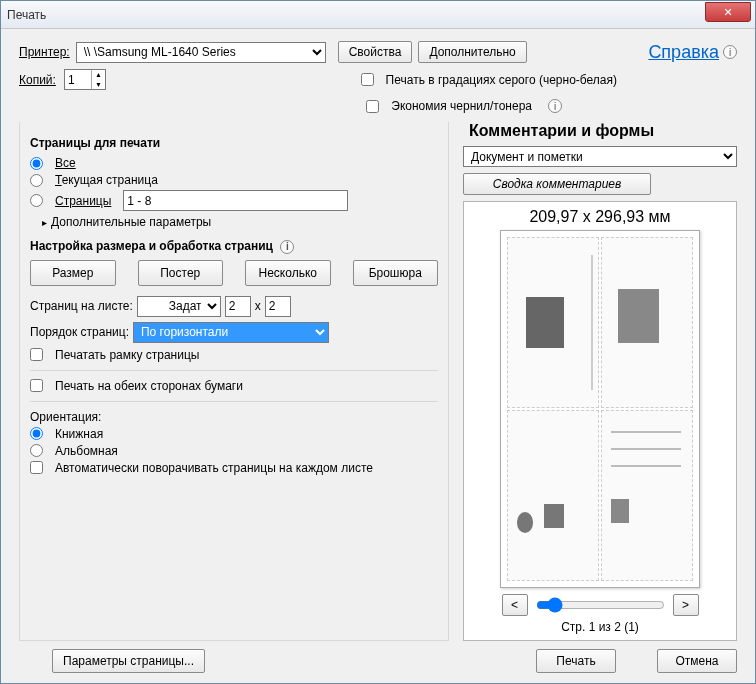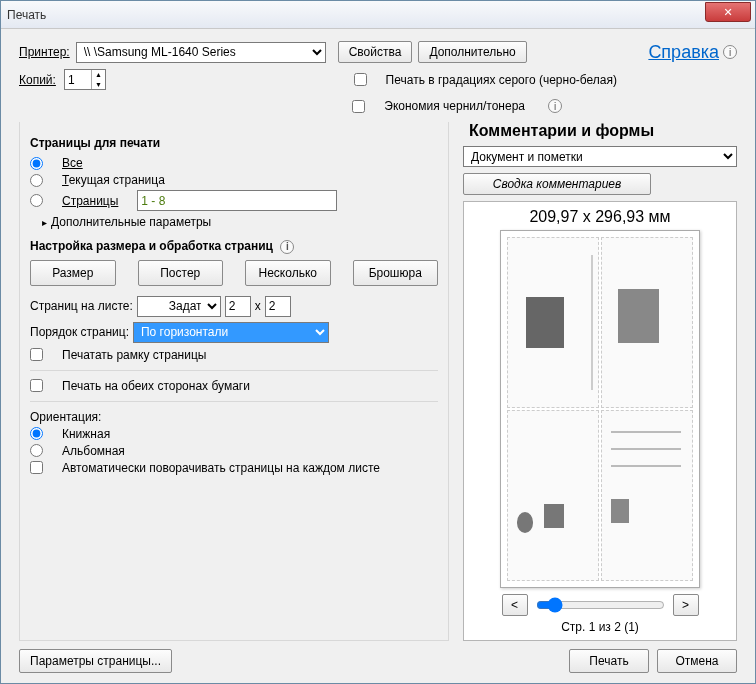--- a/index.html
+++ b/index.html
@@ -18,23 +18,23 @@
   .help-link { color: #0066cc; font-size: 18px; text-decoration: underline; margin-left: auto; }
   .info-icon { display: inline-flex; width: 14px; height: 14px; border: 1px solid #888; border-radius: 50%; font-size: 10px; align-items: center; justify-content: center; color: #555; margin-left: 4px; background: #fafafa; }
   .spinner { display: inline-flex; border: 1px solid #7a7a7a; background: #fff; height: 21px; }
   .spinner input { border: none; width: 26px; height: 19px; font-size: 12px; padding: 0 3px; }
   .spinner .arrows { display: flex; flex-direction: column; border-left: 1px solid #aaa; width: 14px; }
   .spinner .arrows span { flex: 1; font-size: 7px; display: flex; align-items: center; justify-content: center; cursor: pointer; }
   .main-columns { display: flex; gap: 14px; flex: 1; min-height: 0; }
   .left-col { width: 430px; border: 1px solid #d8d8d8; border-top: none; padding: 8px 10px 10px 10px; background: #f0f0f0; }
   .right-col { flex: 1; display: flex; flex-direction: column; }
   .section-head { font-size: 12px; font-weight: bold; margin: 6px 0 6px 0; }
-  .radio-row, .check-row { font-size: 12px; display: flex; align-items: center; margin: 3px 0; gap: 19px; }
+  .radio-row, .check-row { font-size: 12px; display: flex; align-items: center; margin: 3px 0; gap: 12px; }
   input[type=radio], input[type=checkbox] { margin: 0; }
-  .pages-input { width: 200px; background: #f5f5f5; color: #4d7c0f; }
+  .pages-input { width: 225px; background: #f5f5f5; color: #000000; }
   .expander { font-size: 12px; color: #000; padding-left: 12px; margin: 4px 0 10px 0; cursor: pointer; }
   .expander::before { content: "▸"; font-size: 10px; margin-right: 4px; }
   .tab-row { display: flex; gap: 22px; margin-bottom: 10px; }
   .tab-row .btn { flex: 1; height: 26px; }
   .form-grid { font-size: 12px; }
   .form-grid .row2 { display: flex; align-items: center; margin: 5px 0; gap: 4px; }
   .small-inp { width: 26px; height: 21px; }
   .sel-wide { width: 84px; padding-left: 27px; }
   .sel-order { width: 196px; background: #3399ff; color: #fff; }
   .hr { border: none; border-top: 1px solid #d8d8d8; margin: 8px 0; }
@@ -43,21 +43,21 @@
   .preview-frame { border: 1px solid #b5b5b5; background: #fff; flex: 1; margin-top: 6px; display: flex; flex-direction: column; align-items: center; padding: 6px; min-height: 0; }
   .dim-label { font-size: 16px; text-align: center; margin-bottom: 4px; }
   .paper { width: 200px; flex: 1; border: 1px solid #aaa; background: #fff; box-shadow: 1px 1px 3px rgba(0,0,0,0.2); display: grid; grid-template-columns: 1fr 1fr; grid-template-rows: 1fr 1fr; gap: 2px; padding: 6px; }
   .paper .mini { border: 1px dashed #ccc; background: #fafafa; display:flex; align-items:center; justify-content:center; font-size:8px; color:#999; position:relative; overflow:hidden;}
   .mini .blk { position:absolute; background:#666; }
   .nav-row { display: flex; align-items: center; gap: 6px; margin-top: 6px; }
   .nav-row .btn-sq { width: 26px; height: 22px; font-size: 12px; background: linear-gradient(#fdfdfd,#e8e8e8); border: 1px solid #8a8a8a; border-radius: 2px; cursor: pointer; display: flex; align-items: center; justify-content: center; }
   .nav-row input[type=range] { flex: 1; }
   .page-indicator { font-size: 12px; text-align: center; margin-top: 4px; }
   .footer { display: flex; align-items: center; margin-top: 8px; gap: 8px; }
-  .footer .btn { height: 24px; }
+  .footer .btn { height: 24px; margin-left: 33px; }
   .chk-row-top { margin-left: 8px; }
 </style>
 </head>
 <body>
 
 <div class="window">
   <div class="titlebar">
     <span class="title">Печать</span>
     <div class="close-btn">✕</div>
   </div>

